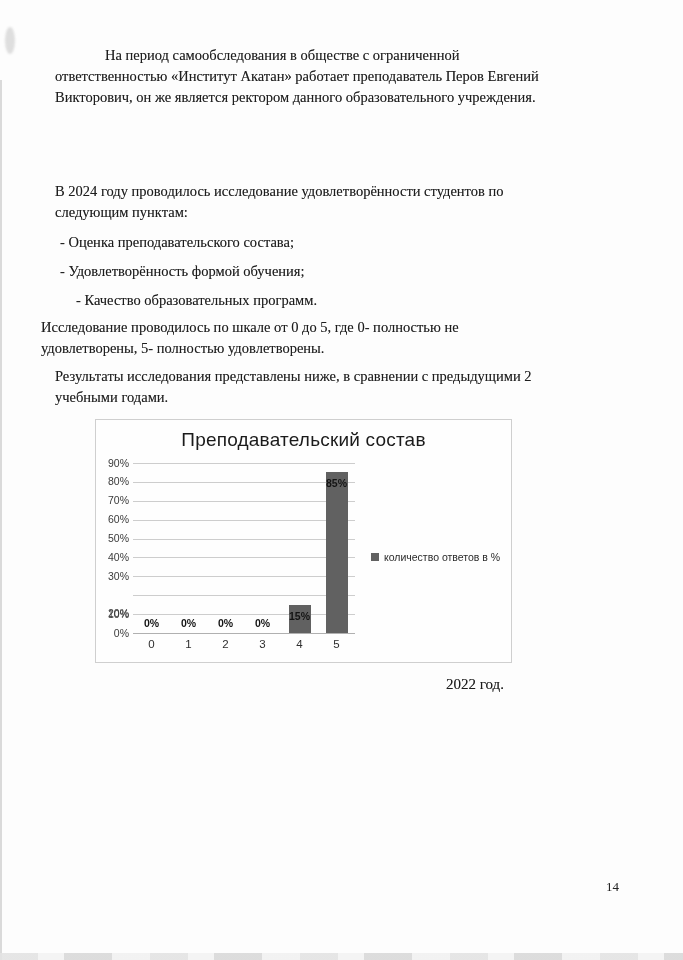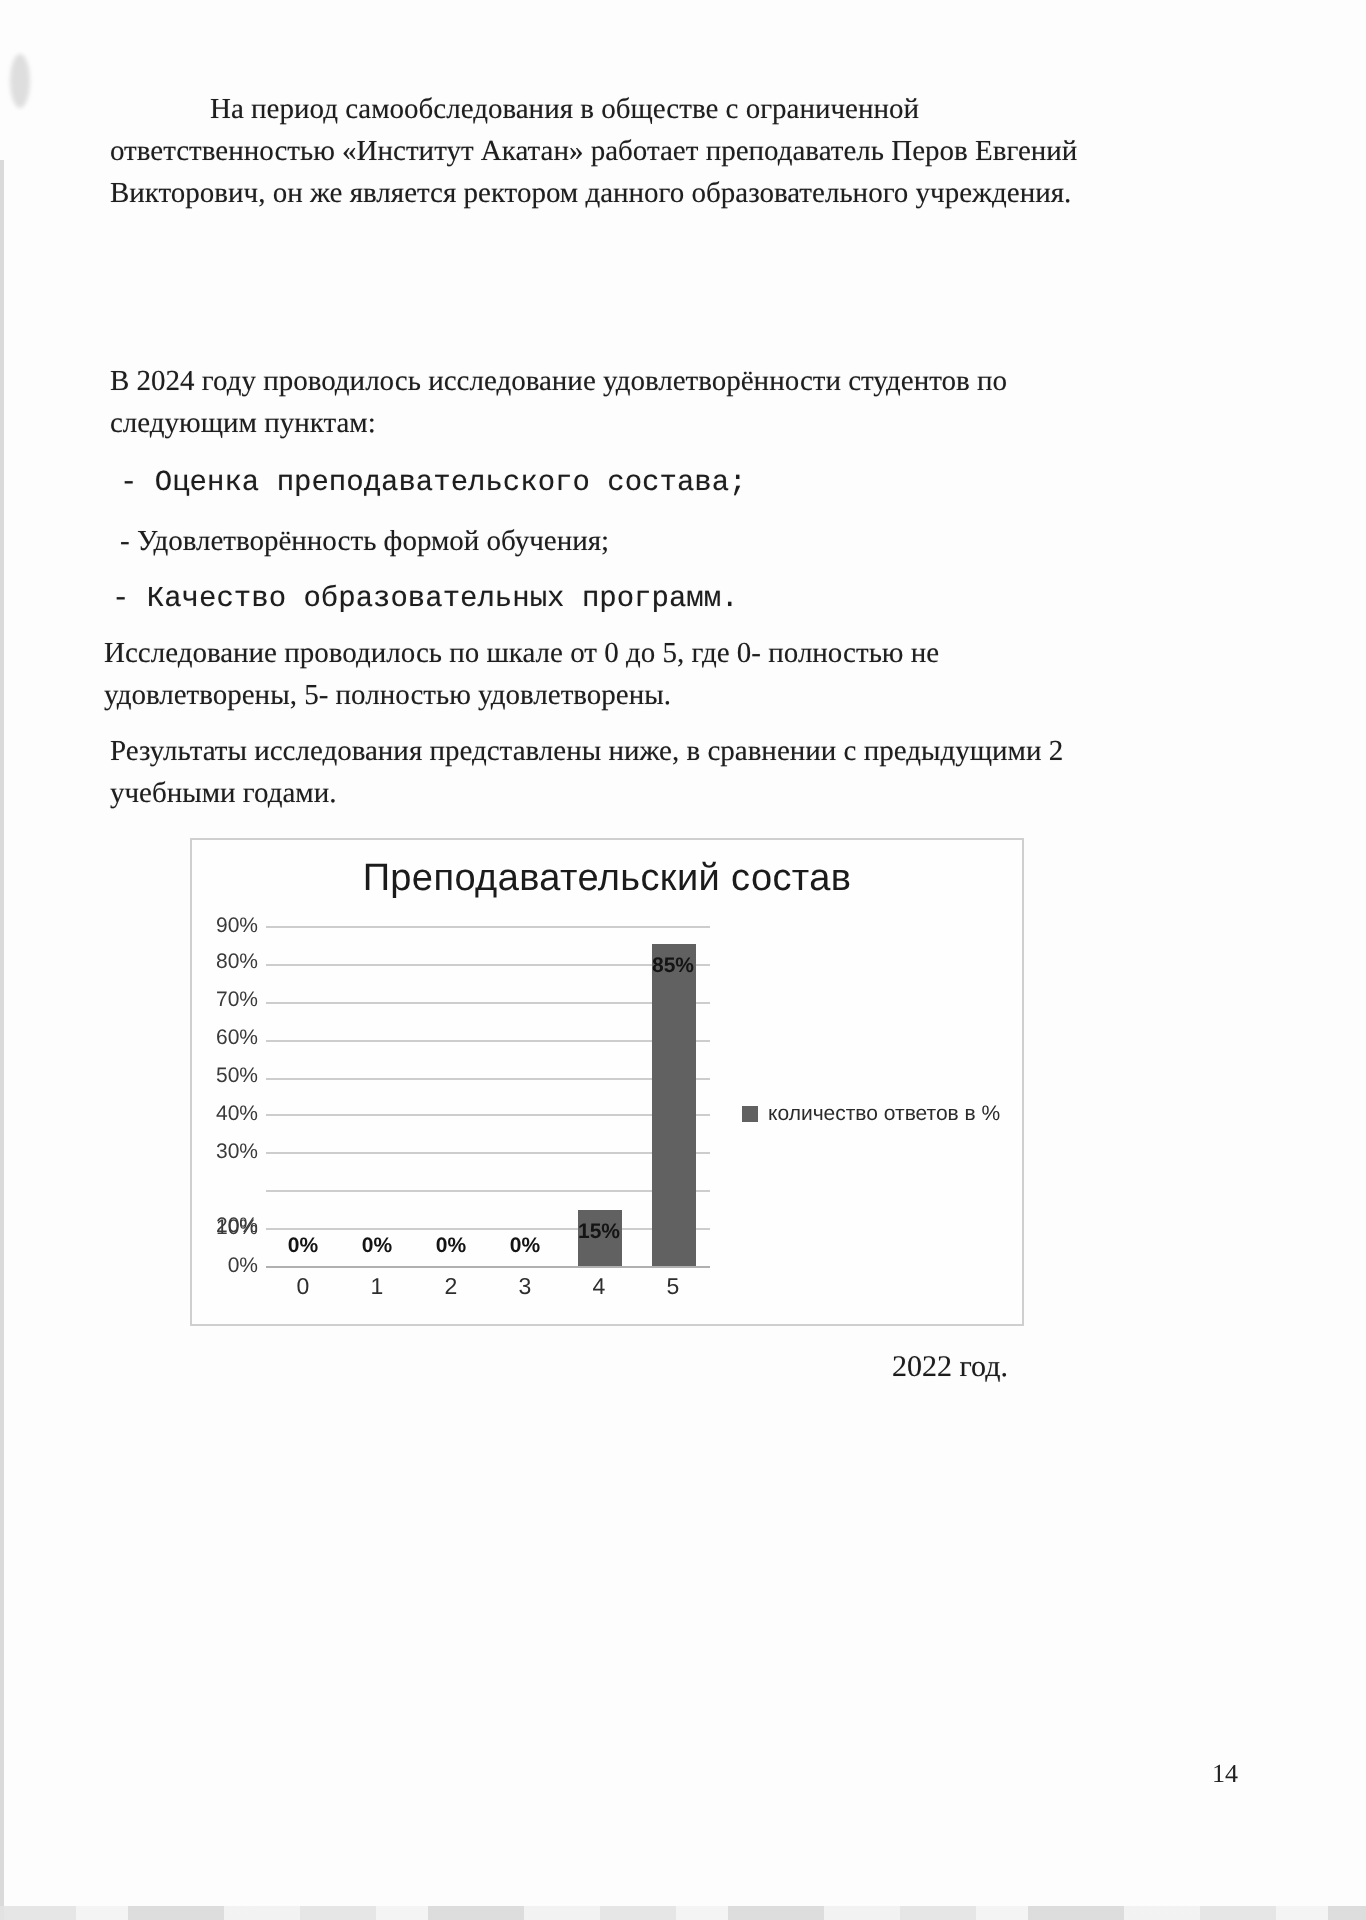--- a/index.html
+++ b/index.html
@@ -65,25 +65,25 @@
     <div class="tline">ответственностью «Институт Акатан» работает преподаватель Перов Евгений</div>
     <div class="tline">Викторович, он же является ректором данного образовательного учреждения.</div>
   </div>
 
 
   <div class="tblock" style="left:55px;top:181px;right:40px;">
     <div class="tline">В 2024 году проводилось исследование удовлетворённости студентов по</div>
     <div class="tline">следующим пунктам:</div>
   </div>
 
-  <div class="listitem" style="left:60px;top:234px;font-family:Liberation Mono, monospace;">- Оценка преподавательского состава;</div>
+  <div class="listitem" style="left:60px;top:234px;">- Оценка преподавательского состава;</div>
   <div class="listitem" style="left:60px;top:263px;">- Удовлетворённость формой обучения;</div>
-  <div class="listitem" style="left:56px;top:292px;font-family:Liberation Mono, monospace;">- Качество образовательных программ.</div>
+  <div class="listitem" style="left:76px;top:292px;">- Качество образовательных программ.</div>
 
-  <div class="tblock" style="left:52px;top:317px;right:40px;">
+  <div class="tblock" style="left:41px;top:317px;right:40px;">
     <div class="tline">Исследование проводилось по шкале от 0 до 5, где 0- полностью не</div>
     <div class="tline">удовлетворены, 5- полностью удовлетворены.</div>
   </div>
 
   <div class="tblock" style="left:55px;top:366px;right:40px;">
     <div class="tline">Результаты исследования представлены ниже, в сравнении с предыдущими 2</div>
     <div class="tline">учебными годами.</div>
   </div>
 
   <div class="chart-box">

